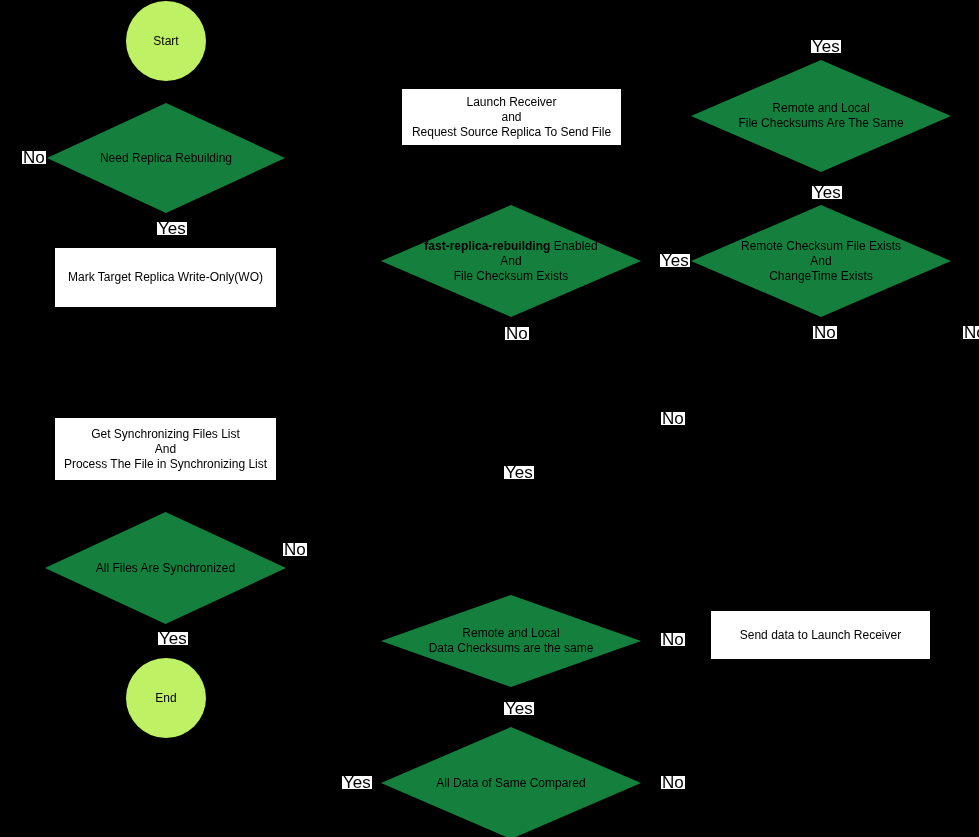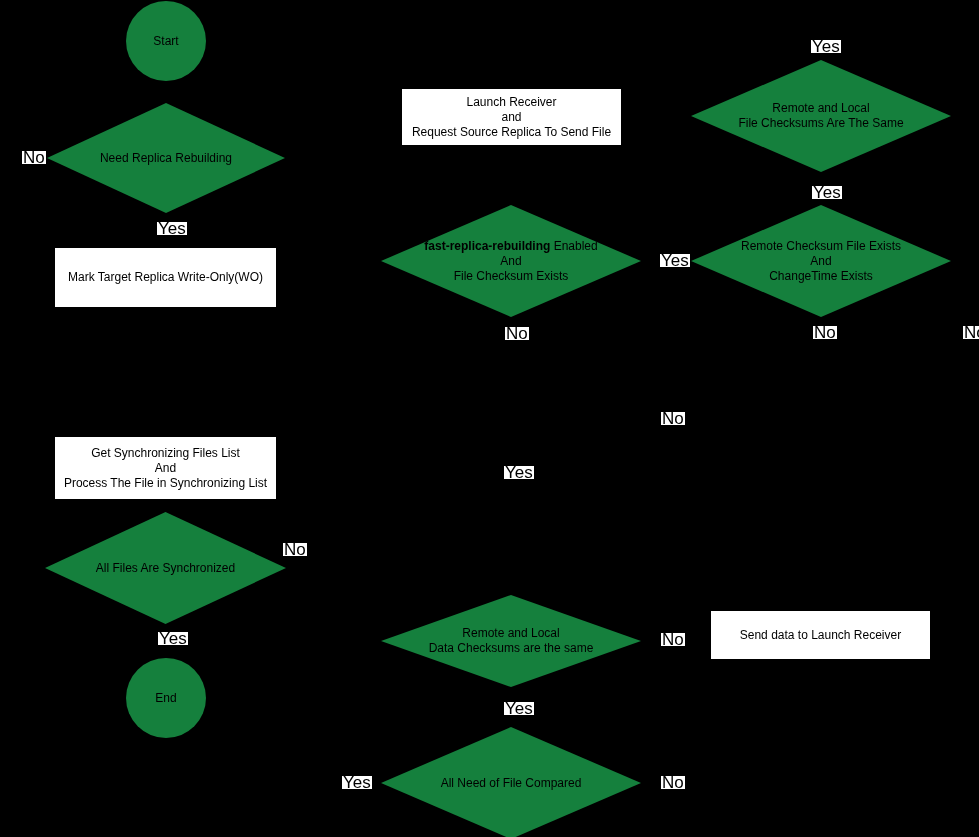--- a/index.html
+++ b/index.html
@@ -22,21 +22,21 @@
     display: flex;
     align-items: center;
     justify-content: center;
     text-align: center;
     color: #000000;
     font-size: 12px;
     line-height: 15px;
     white-space: pre-line;
   }
   .node.terminator {
-    background: #15803d;
+    background: #bef264;
     border-radius: 50%;
   }
   .node.process {
     background: #ffffff;
   }
   .node.decision {
     background: #15803d;
     clip-path: polygon(50% 0%, 100% 50%, 50% 100%, 0% 50%);
   }
   .node .label {
@@ -72,21 +72,21 @@
   </div>
 
   <div class="edge-label" style="left:22px; top:151px;">No</div>
   <div class="edge-label" style="left:157px; top:222px;">Yes</div>
 
   <div class="node process" style="left:55px; top:248px; width:221px; height:59px;">
     <span class="label">Mark Target Replica Write-Only(WO)</span>
   </div>
 
 
-  <div class="node process" style="left:55px; top:418px; width:221px; height:62px;margin-top:19px;">
+  <div class="node process" style="left:55px; top:418px; width:221px; height:62px;">
     <span class="label">Get Synchronizing Files List
 And
 Process The File in Synchronizing List</span>
   </div>
 
   <div class="node decision" style="left:45px; top:512px; width:241px; height:112px;">
     <span class="label">All Files Are Synchronized</span>
   </div>
 
   <div class="edge-label" style="left:283px; top:543px;">No</div>
@@ -118,21 +118,21 @@
 
   <div class="node decision" style="left:381px; top:595px; width:260px; height:92px;">
     <span class="label">Remote and Local
 Data Checksums are the same</span>
   </div>
 
   <div class="edge-label" style="left:661px; top:633px;">No</div>
   <div class="edge-label" style="left:504px; top:702px;">Yes</div>
 
   <div class="node decision" style="left:381px; top:727px; width:260px; height:112px;">
-    <span class="label">All Need of File Compared</span>
+    <span class="label">All Data of Same Compared</span>
   </div>
 
   <div class="edge-label" style="left:342px; top:776px;">Yes</div>
   <div class="edge-label" style="left:661px; top:776px;">No</div>
 
   <div class="edge-label" style="left:811px; top:40px;">Yes</div>
 
   <div class="node decision" style="left:691px; top:60px; width:260px; height:112px;">
     <span class="label">Remote and Local
 File Checksums Are The Same</span>

